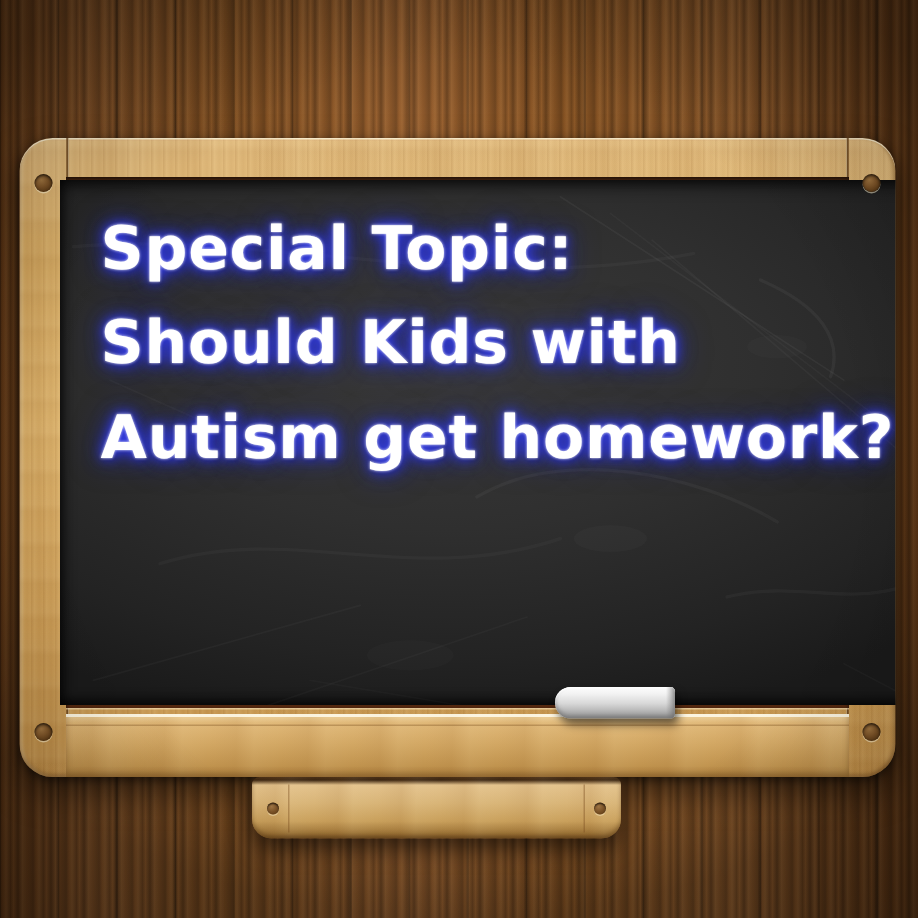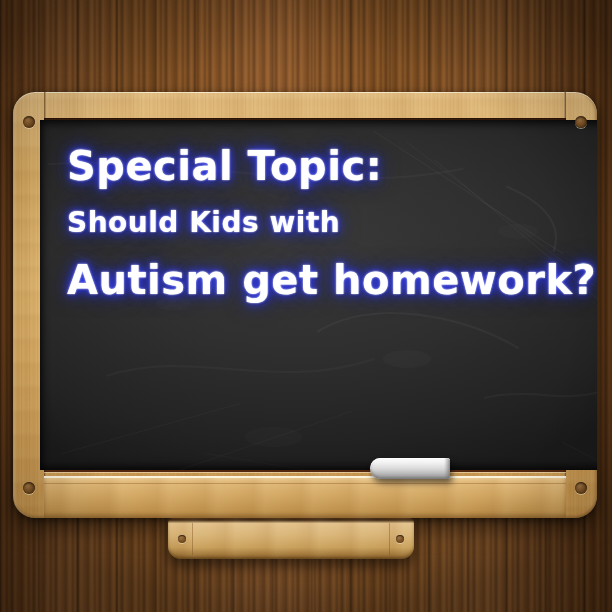--- a/index.html
+++ b/index.html
@@ -186,21 +186,21 @@
     line-height: 1.0;
     white-space: nowrap;
     text-shadow:
       0 0 2px rgba(255,255,255,0.95),
       0 0 7px rgba(60,70,255,0.95),
       0 0 13px rgba(40,50,230,0.85),
       0 0 22px rgba(25,35,190,0.60),
       1px 2px 3px rgba(0,0,0,0.45);
   }
   .chalk-line.l1 { font-size: 40px; margin-bottom: 23px; }
-  .chalk-line.l2 { font-size: 28px; margin-bottom: 23px; }
+  .chalk-line.l2 { font-size: 40px; margin-bottom: 23px; }
   .chalk-line.l3 { font-size: 40px; }
 
   
   .ledge {
     position: absolute;
     left: 31px;
     right: 31px;
     top: 384px;
     height: 42px;
     background:

